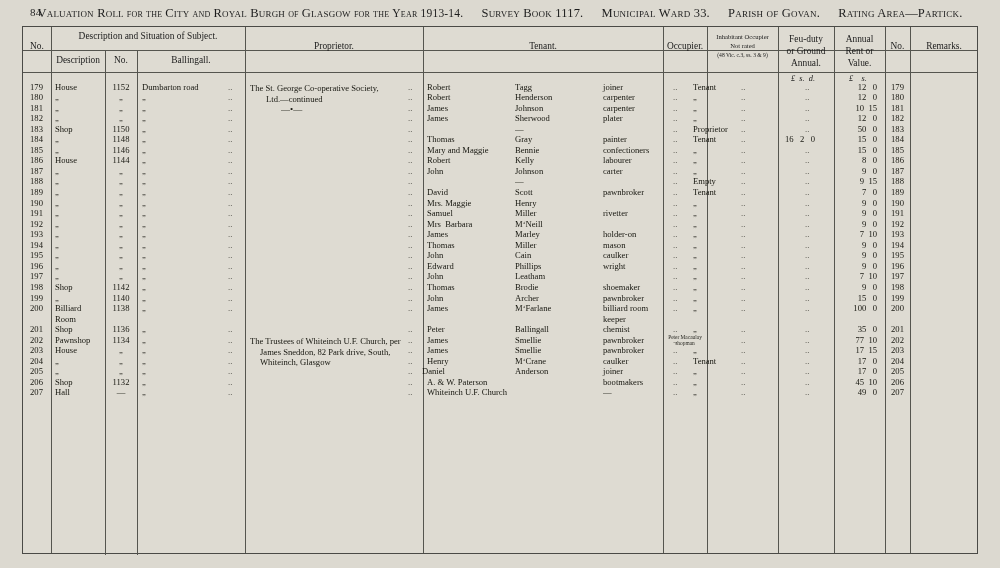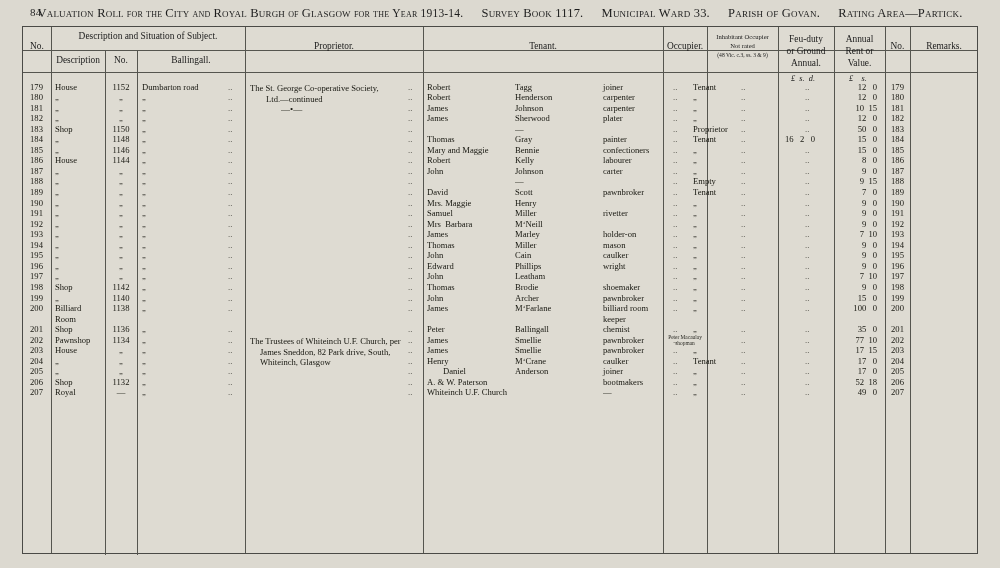--- a/index.html
+++ b/index.html
@@ -582,47 +582,47 @@
         <div class="cell c" style="left:862px;width:25px;top:328.80px">204</div>
         <div class="dots" style="left:205px;top:328.80px">..</div>
         <div class="dots" style="left:385px;top:328.80px">..</div>
         <div class="dots" style="left:650px;top:328.80px">..</div>
         <div class="dots" style="left:718px;top:328.80px">..</div>
         <div class="dots" style="left:782px;top:328.80px">..</div>
         <div class="cell c" style="left:0px;width:27px;top:339.35px">205</div>
         <div class="cell " style="left:32px;width:48px;top:339.35px">„</div>
         <div class="cell c" style="left:83px;width:30px;top:339.35px">„</div>
         <div class="cell " style="left:119px;width:92px;top:339.35px">„</div>
-        <div class="cell " style="left:420px;width:82px;top:339.35px">Daniel</div>
+        <div class="cell " style="left:399px;width:82px;top:339.35px">Daniel</div>
         <div class="cell " style="left:492px;width:86px;top:339.35px">Anderson</div>
         <div class="cell " style="left:580px;width:58px;top:339.35px">joiner</div>
         <div class="cell " style="left:670px;width:40px;text-align:left;top:339.35px">„</div>
         <div class="cell r" style="left:806px;width:48px;top:339.35px">17   0</div>
         <div class="cell c" style="left:862px;width:25px;top:339.35px">205</div>
         <div class="dots" style="left:205px;top:339.35px">..</div>
         <div class="dots" style="left:385px;top:339.35px">..</div>
         <div class="dots" style="left:650px;top:339.35px">..</div>
         <div class="dots" style="left:718px;top:339.35px">..</div>
         <div class="dots" style="left:782px;top:339.35px">..</div>
         <div class="cell c" style="left:0px;width:27px;top:349.90px">206</div>
         <div class="cell " style="left:32px;width:48px;top:349.90px">Shop</div>
         <div class="cell c" style="left:83px;width:30px;top:349.90px">1132</div>
         <div class="cell " style="left:119px;width:92px;top:349.90px">„</div>
         <div class="cell " style="left:404px;width:82px;top:349.90px">A. &amp; W. Paterson</div>
         <div class="cell " style="left:580px;width:58px;top:349.90px">bootmakers</div>
         <div class="cell " style="left:670px;width:40px;text-align:left;top:349.90px">„</div>
-        <div class="cell r" style="left:806px;width:48px;top:349.90px">52  18</div>
+        <div class="cell r" style="left:806px;width:48px;top:349.90px">45  10</div>
         <div class="cell c" style="left:862px;width:25px;top:349.90px">206</div>
         <div class="dots" style="left:205px;top:349.90px">..</div>
         <div class="dots" style="left:385px;top:349.90px">..</div>
         <div class="dots" style="left:650px;top:349.90px">..</div>
         <div class="dots" style="left:718px;top:349.90px">..</div>
         <div class="dots" style="left:782px;top:349.90px">..</div>
         <div class="cell c" style="left:0px;width:27px;top:360.45px">207</div>
-        <div class="cell " style="left:32px;width:48px;top:360.45px">Royal</div>
+        <div class="cell " style="left:32px;width:48px;top:360.45px">Hall</div>
         <div class="cell c" style="left:83px;width:30px;top:360.45px">—</div>
         <div class="cell " style="left:119px;width:92px;top:360.45px">„</div>
         <div class="cell " style="left:404px;width:82px;top:360.45px">Whiteinch U.F. Church</div>
         <div class="cell " style="left:580px;width:58px;top:360.45px">—</div>
         <div class="cell " style="left:670px;width:40px;text-align:left;top:360.45px">„</div>
         <div class="cell r" style="left:806px;width:48px;top:360.45px">49   0</div>
         <div class="cell c" style="left:862px;width:25px;top:360.45px">207</div>
         <div class="dots" style="left:205px;top:360.45px">..</div>
         <div class="dots" style="left:385px;top:360.45px">..</div>
         <div class="dots" style="left:650px;top:360.45px">..</div>

